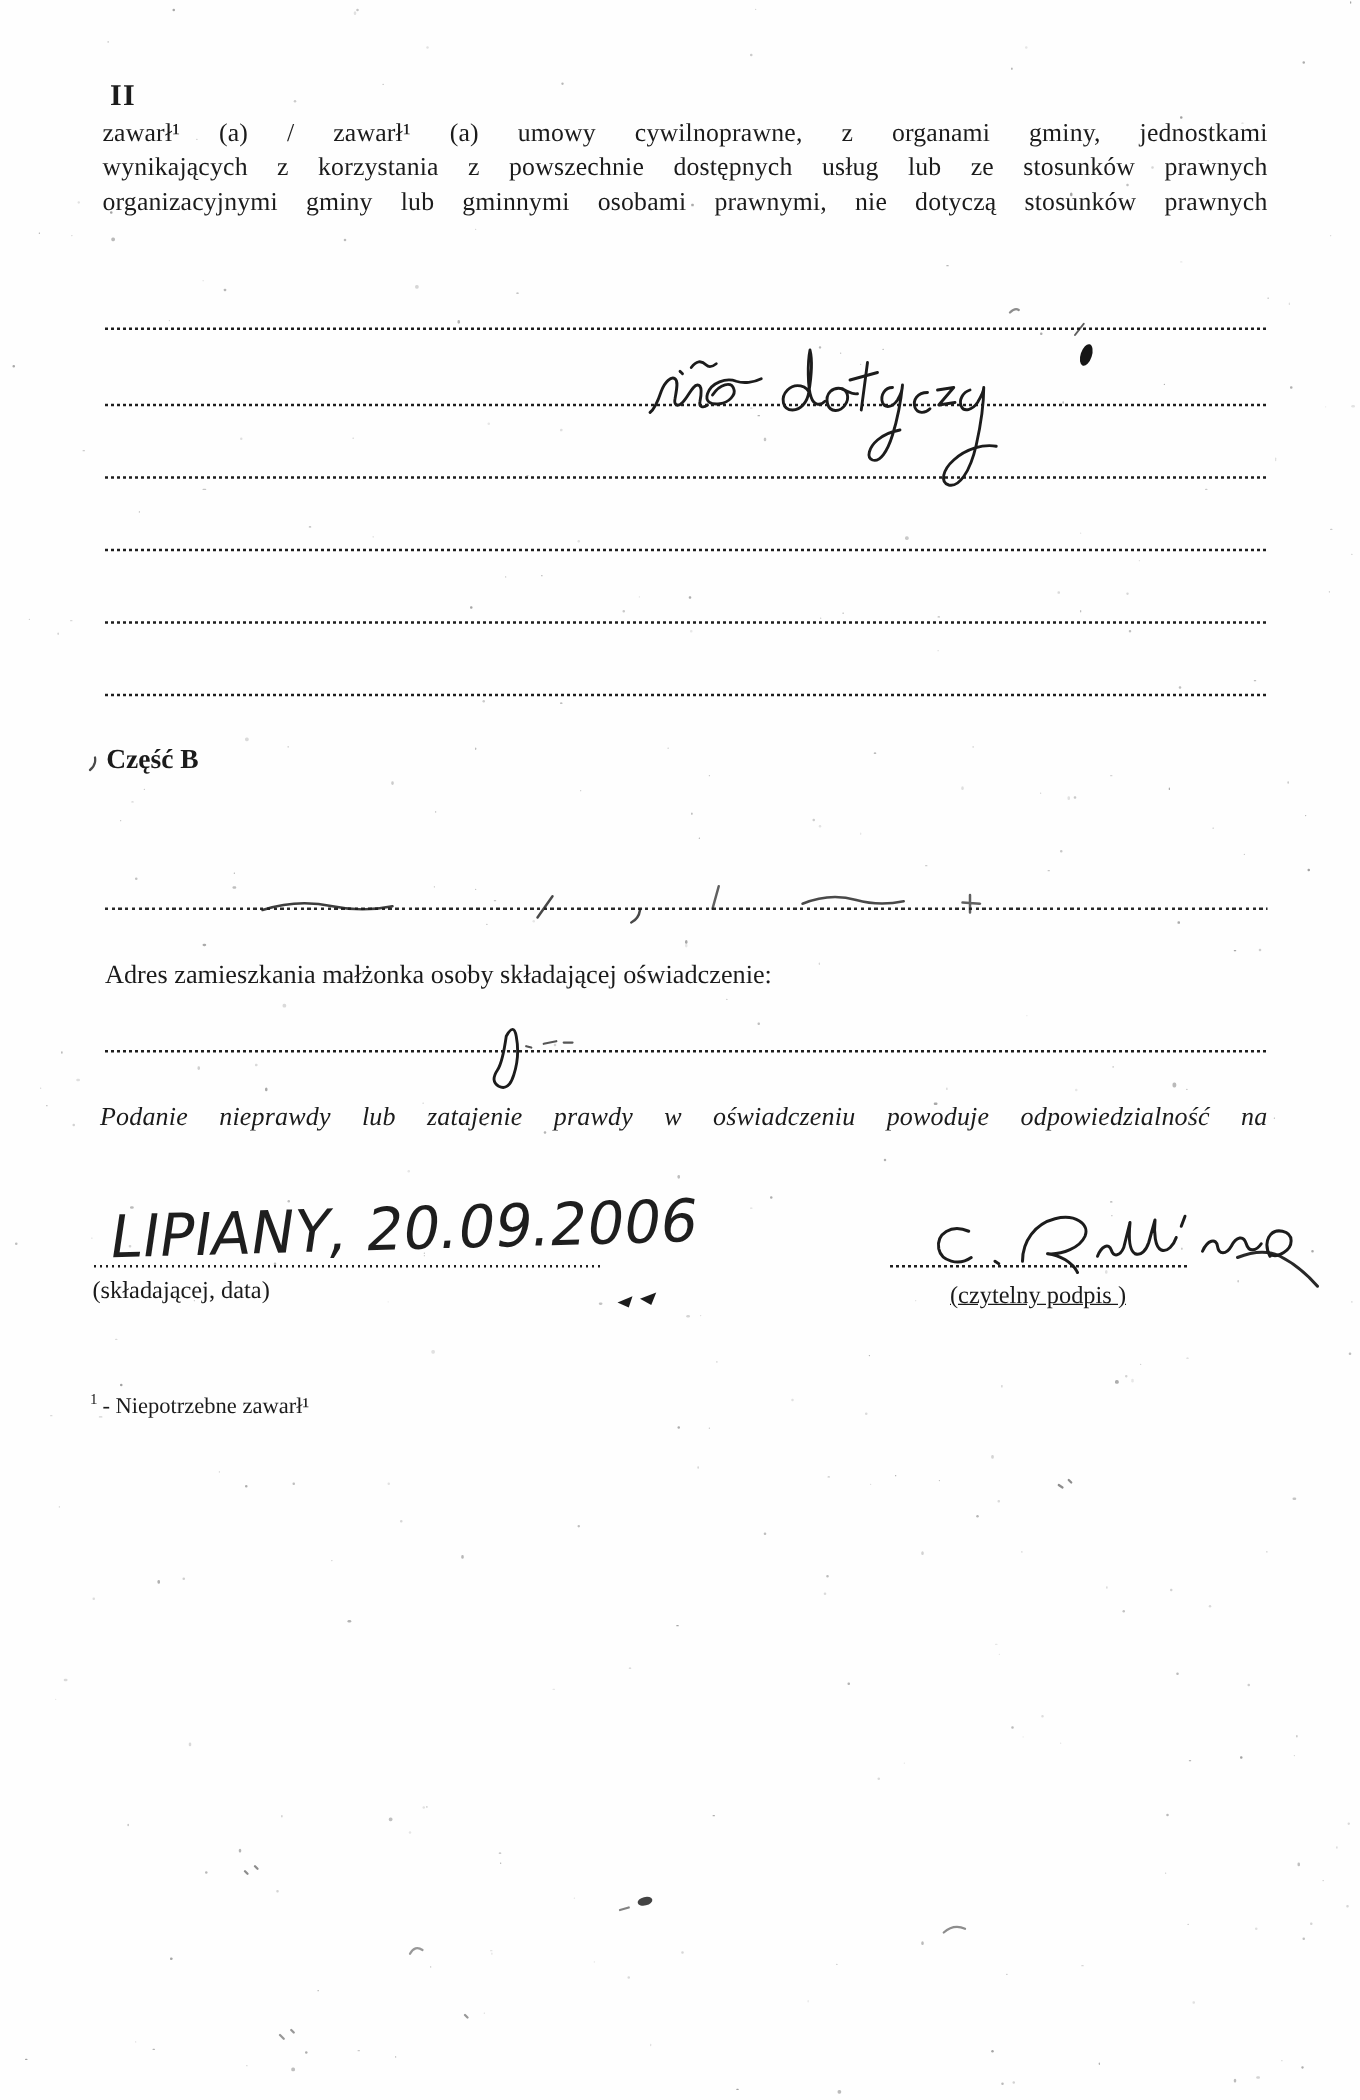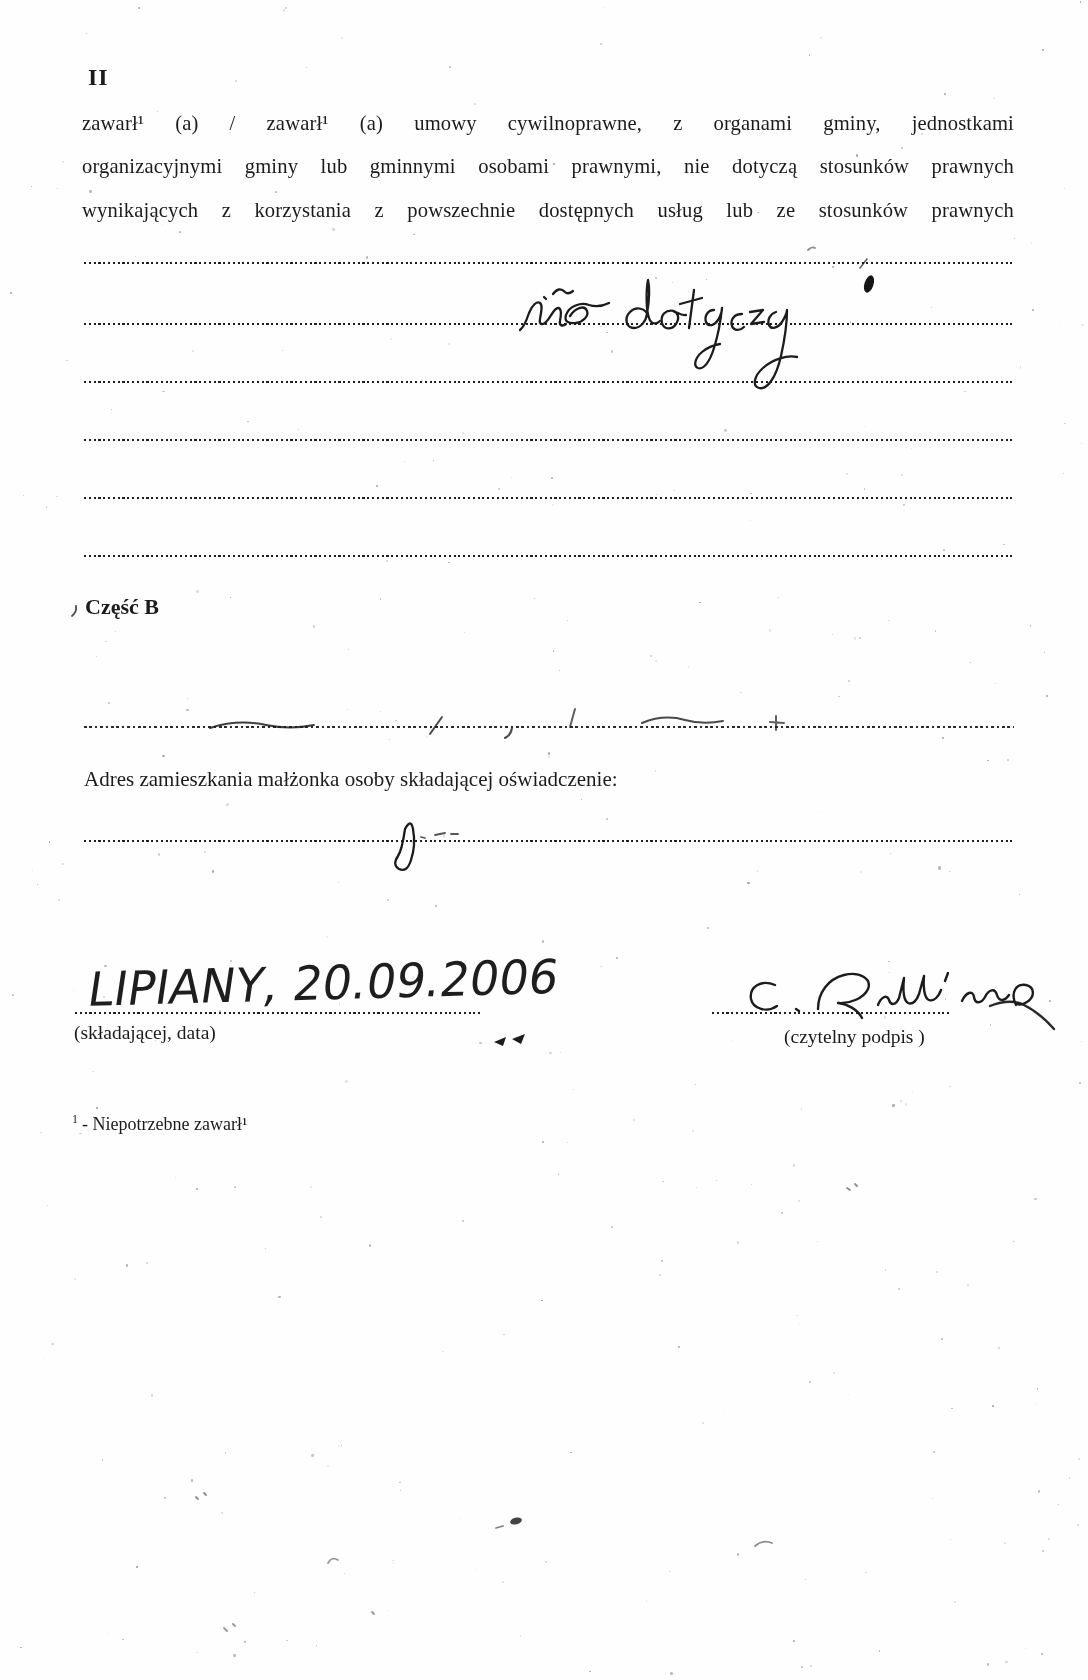--- a/index.html
+++ b/index.html
@@ -6,21 +6,21 @@
   .page {
     position:relative; width:1088px; height:1680px; margin:0 auto;
     background:#fefefe; overflow:hidden;
     font-family:"Liberation Serif", serif; color:#1b1b1b;
   }
   .txt { position:absolute; z-index:3; }
   .sec-num { font-weight:bold; font-size:24px; letter-spacing:1px; }
   .para { position:absolute; z-index:3; width:932px; }
   .jline {
     font-size:20.6px; line-height:27.4px; letter-spacing:0.15px;
-    text-align:justify; text-align-last:justify; width:100%;margin-top:16px;
+    text-align:justify; text-align-last:justify; width:100%;
   }
   .jline.plain { text-align-last:left; }
   .dotline {
     position:absolute; z-index:1; height:2.4px;
     background-image:repeating-linear-gradient(90deg,
       rgba(18,18,18,0.95) 0 2.1px, rgba(18,18,18,0) 2.1px 4.8px);
   }
   .dotline.rough {
     background-image:repeating-linear-gradient(90deg,
       rgba(18,18,18,0.9) 0 2.6px, rgba(18,18,18,0) 2.6px 5.4px);
@@ -37,48 +37,49 @@
 </style>
 </head>
 <body>
 
 <div class="page">
 
   <div class="txt sec-num" style="left:88px; top:64px;">II</div>
 
   <div class="para" style="left:82px; top:94px;">
     <div class="jline">zawarł¹ (a)  /  zawarł¹ (a) umowy cywilnoprawne, z organami gminy, jednostkami</div>
+    <div class="jline">wynikających z korzystania z powszechnie dostępnych usług lub ze stosunków prawnych</div>
     <div class="jline">organizacyjnymi gminy lub gminnymi osobami prawnymi, nie dotyczą stosunków prawnych</div>
-    <div class="jline">wynikających z korzystania z powszechnie dostępnych usług lub ze stosunków prawnych</div>
   </div>
 
   <div class="dotline" style="left:84px; top:262px; width:930px;"></div>
   <div class="dotline" style="left:84px; top:323px; width:930px;"></div>
   <div class="dotline" style="left:84px; top:381px; width:930px;"></div>
   <div class="dotline" style="left:84px; top:439px; width:930px;"></div>
   <div class="dotline" style="left:84px; top:497px; width:930px;"></div>
   <div class="dotline" style="left:84px; top:555px; width:930px;"></div>
 
   <div class="txt heading-b" style="left:85px; top:594px;">Część B</div>
 
 
   <div class="dotline rough" style="left:84px; top:726px; width:930px;"></div>
 
   <div class="txt label" style="left:84px; top:767px;">Adres zamieszkania małżonka osoby składającej oświadczenie:</div>
 
   <div class="dotline" style="left:84px; top:840px; width:930px;"></div>
 
   <div class="para clause" style="left:80px; top:880px; width:934px;">
+    <div class="jline">Podanie nieprawdy lub zatajenie prawdy w oświadczeniu powoduje odpowiedzialność na</div>
   </div>
 
   <div class="dotline" style="left:75px; top:1012px; width:406px;"></div>
   <div class="txt caption" style="left:74px; top:1022px;">(składającej, data)</div>
 
   <div class="dotline" style="left:712px; top:1012px; width:240px;"></div>
-  <div class="txt caption" style="left:784px; top:1026px;">(czytelny podpis )</div>
+  <div class="txt caption" style="left:760px; top:1026px;text-decoration:underline;">(czytelny podpis )</div>
 
   <div class="txt footnote" style="left:72px; top:1112px;">
     <sup>1</sup><span>- Niepotrzebne zawarł¹</span>
   </div>
 
   <svg class="ink" width="1088" height="1680" viewBox="0 0 1088 1680">
     <g fill="none" stroke="#1c1c1c" stroke-width="2.3" stroke-linecap="round" stroke-linejoin="round">
 
       <g transform="translate(498,270)" aria-label="nie dotyczy">
         <path d="M22,60 c4,-3 7,-11 9,-17 c3,-8 8,-12 11,-10 c3,2 1,10 0,16 c-1,5 2,7 6,3 c5,-5 8,-14 12,-14 c4,0 3,8 2,13 c-1,4 2,6 6,3"></path>

